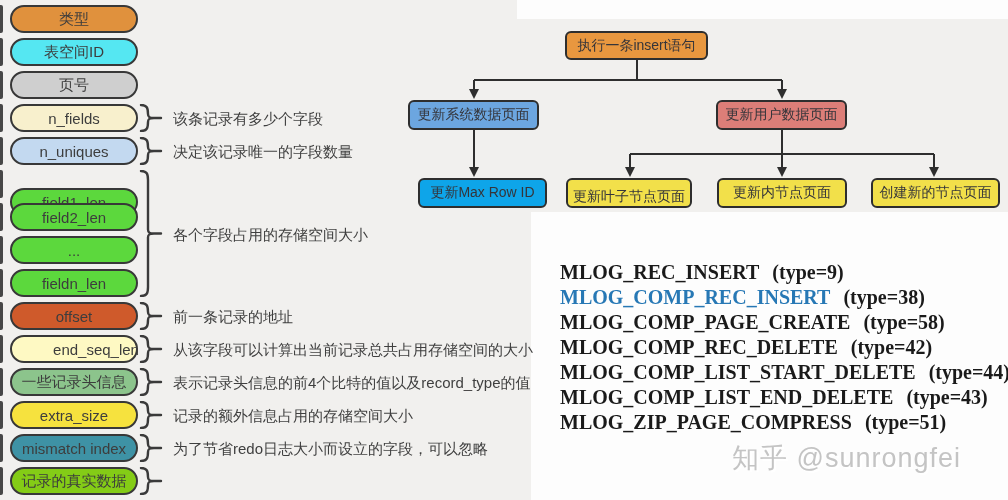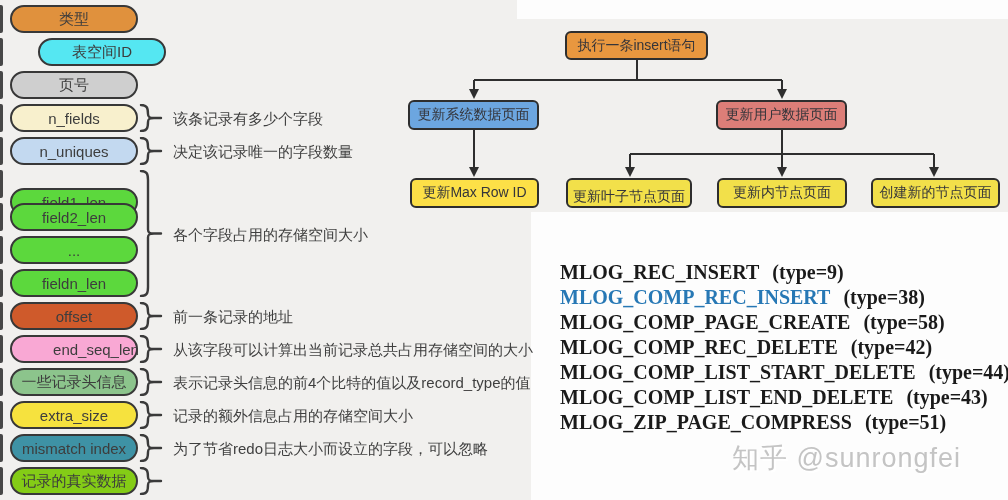--- a/index.html
+++ b/index.html
@@ -70,21 +70,21 @@
 
 <div id="canvas">
   <div id="panel-top" class="white-panel"></div>
   <div id="panel-bottom" class="white-panel"></div>
 
   <div id="record-stack">
       <div class="rec-row" style="top: 5px; background: rgb(224, 145, 61);">
         <span>类型</span>
       </div>
       <div class="edge-sliver" style="top: 5px;"></div>
-      <div class="rec-row" style="top: 38px; background: rgb(85, 231, 242); margin-left: 28px;">
+      <div class="rec-row" style="top: 38px; background: rgb(85, 231, 242);">
         <span>表空间ID</span>
       </div>
       <div class="edge-sliver" style="top: 38px;"></div>
       <div class="rec-row" style="top: 71px; background: rgb(207, 207, 207);">
         <span>页号</span>
       </div>
       <div class="edge-sliver" style="top: 71px;"></div>
       <div class="rec-row" style="top: 104px; background: rgb(248, 240, 205);">
         <span>n_fields</span>
       </div>
@@ -106,21 +106,21 @@
       </div>
       <div class="edge-sliver" style="top: 236px;"></div>
       <div class="rec-row" style="top: 269px; background: rgb(92, 216, 61);">
         <span>fieldn_len</span>
       </div>
       <div class="edge-sliver" style="top: 269px;"></div>
       <div class="rec-row" style="top: 302px; background: rgb(207, 90, 43);">
         <span>offset</span>
       </div>
       <div class="edge-sliver" style="top: 302px;"></div>
-      <div class="rec-row" style="top: 335px; background: #f9a8d4; padding-left: 44px;">
+      <div class="rec-row" style="top: 335px; background: #fef9c3; padding-left: 44px;">
         <span>end_seq_len</span>
       </div>
       <div class="edge-sliver" style="top: 335px;"></div>
       <div class="rec-row" style="top: 368px; background: rgb(140, 196, 140);">
         <span>一些记录头信息</span>
       </div>
       <div class="edge-sliver" style="top: 368px;"></div>
       <div class="rec-row" style="top: 401px; background: rgb(246, 226, 62);">
         <span>extra_size</span>
       </div>
@@ -205,21 +205,21 @@
 
   <div id="flow-root" class="flow-node" style="background: rgb(232, 151, 63);">
     <span>执行一条insert语句</span>
   </div>
   <div id="flow-sys" class="flow-node" style="background: rgb(108, 166, 224);">
     <span>更新系统数据页面</span>
   </div>
   <div id="flow-user" class="flow-node" style="background: rgb(220, 126, 120);">
     <span>更新用户数据页面</span>
   </div>
-  <div id="flow-maxrow" class="flow-node" style="background: #fde047;">
+  <div id="flow-maxrow" class="flow-node" style="background: #0ea5e9; margin-left: 8px;">
     <span>更新Max Row ID</span>
   </div>
   <div id="flow-leaf" class="flow-node" style="background: rgb(242, 224, 74);">
     <span>更新叶子节点页面</span>
   </div>
   <div id="flow-internal" class="flow-node" style="background: rgb(242, 224, 74);">
     <span>更新内节点页面</span>
   </div>
   <div id="flow-newnode" class="flow-node" style="background: rgb(242, 224, 74);">
     <span>创建新的节点页面</span>

